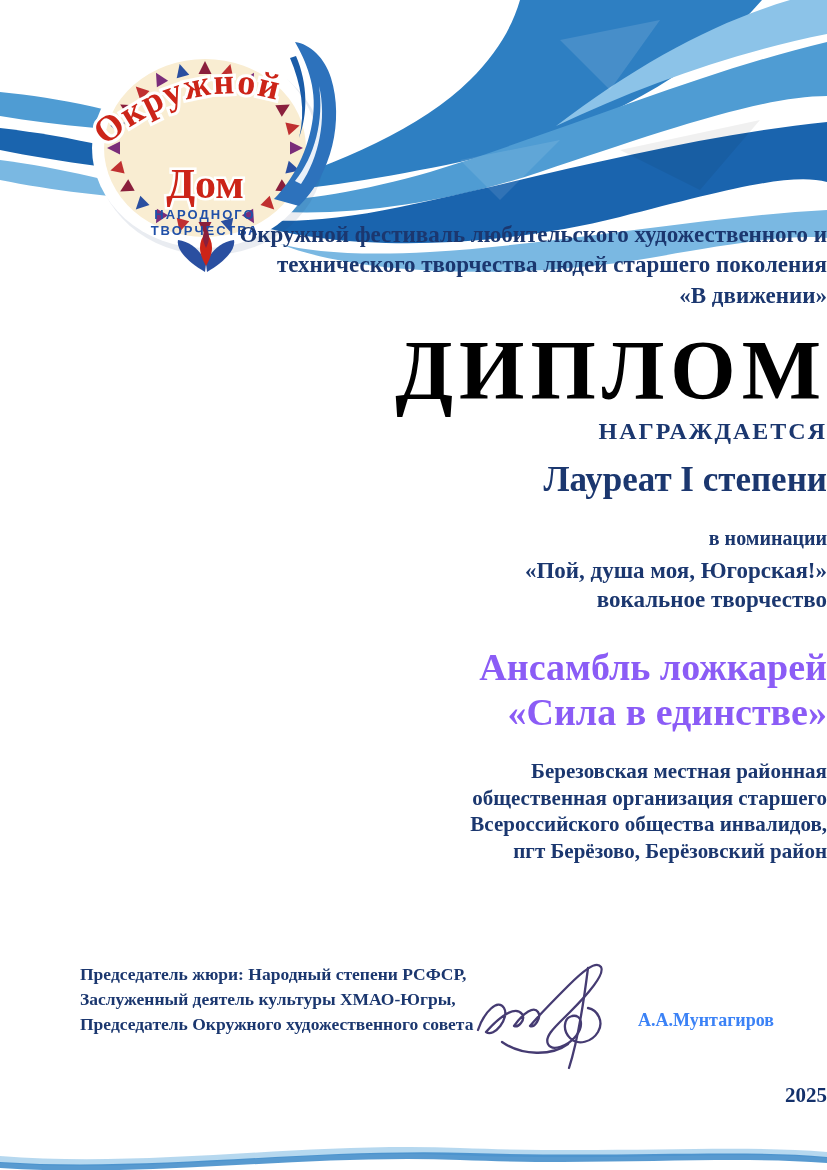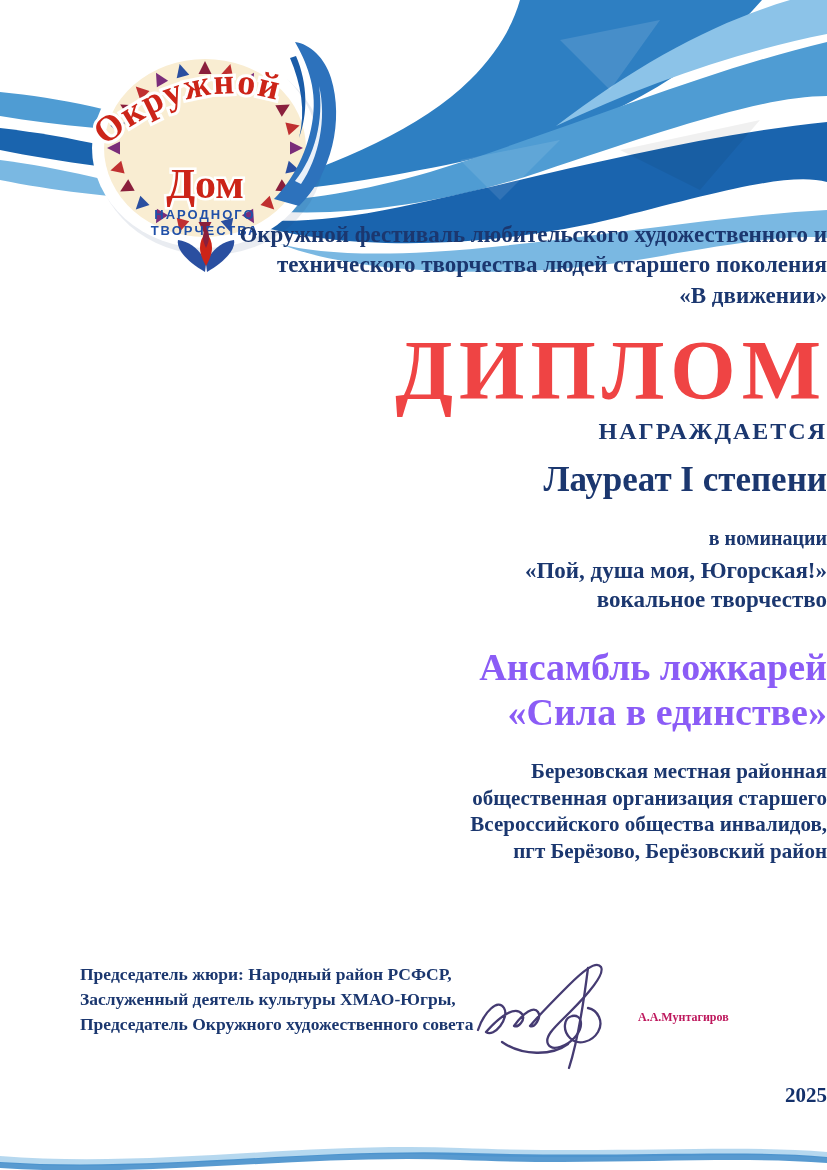--- a/index.html
+++ b/index.html
@@ -8,30 +8,30 @@
     width:827px;height:1170px;
     background:#ffffff;
     overflow:hidden;
     font-family:"Liberation Serif","DejaVu Serif",serif;
     color:#1a356f;
   }
   .abs{position:absolute;left:0;right:0;}
   .ctr{text-align:right;}
 
   .festival{top:220px;font-size:23px;line-height:1.32;font-weight:bold;color:#1b376f;}
-  .title{top:322px;font-size:84px;letter-spacing:6px;font-weight:bold;color:#ef4444;padding-left:14px;}
+  .title{top:322px;font-size:84px;letter-spacing:6px;font-weight:bold;color:#000000;padding-left:14px;}
   .awarded{top:418px;font-size:24px;letter-spacing:2px;font-weight:bold;color:#1b376f;margin-left:41px;}
   .degree{top:460px;font-size:35px;font-weight:bold;color:#1b376f;}
   .nom-label{top:527px;font-size:20px;font-weight:bold;color:#1b376f;}
   .nom-name{top:558px;font-size:23px;font-weight:bold;color:#1b376f;}
   .nom-cat{top:587px;font-size:23px;font-weight:bold;color:#1b376f;}
   .recipient{top:645px;font-size:38px;line-height:1.18;font-weight:bold;color:#8b5cf6;}
   .details{top:758px;font-size:21px;line-height:1.27;font-weight:bold;color:#1b376f;}
   .jury{position:absolute;left:80px;top:962px;width:420px;font-size:17.5px;line-height:1.42;font-weight:bold;color:#1b376f;text-align:left;}
-  .signer{position:absolute;left:638px;top:1010px;font-size:12px;font-weight:bold;color:#be185d;}
+  .signer{position:absolute;left:638px;top:1010px;font-size:18px;font-weight:bold;color:#3b82f6;}
   .year{top:1083px;font-size:21px;font-weight:bold;color:#14316b;}
 
   svg{display:block;}
   .decor-top{position:absolute;top:0;left:0;}
   .decor-bottom{position:absolute;bottom:0;left:0;}
   .sig{position:absolute;left:468px;top:948px;}
 </style>
 </head>
 <body>
 
@@ -128,21 +128,21 @@
   </div>
 
   <div class="abs ctr details">
     <div>Березовская местная районная</div>
     <div>общественная организация старшего</div>
     <div>Всероссийского общества инвалидов,</div>
     <div>пгт Берёзово, Берёзовский район</div>
   </div>
 
   <div class="jury">
-    <div>Председатель жюри: Народный район РСФСР,</div>
+    <div>Председатель жюри: Народный степени РСФСР,</div>
     <div>Заслуженный деятель культуры ХМАО-Югры,</div>
     <div>Председатель Окружного художественного совета</div>
   </div>
 
   <svg class="sig" width="185" height="125" viewBox="0 0 185 125">
     <g fill="none" stroke="#453b72" stroke-width="2.3" stroke-linecap="round" stroke-linejoin="round">
       <path d="M10,82 C16,64 30,50 36,60 C42,70 26,90 18,84 C34,66 48,58 54,66 C58,72 50,80 46,78 C56,64 66,58 70,64 C74,70 66,80 62,78 C72,66 86,52 100,38 C114,24 128,12 133,19 C137,26 120,46 102,64 C88,78 76,88 80,96 C84,104 100,98 108,88 C116,78 114,66 104,68 C96,70 94,82 102,90 C110,98 124,94 130,84 C136,74 130,62 120,60"></path>
       <path d="M120,20 C116,52 110,92 101,120"></path>
       <path d="M34,94 C54,108 84,108 100,96"></path>
     </g>

